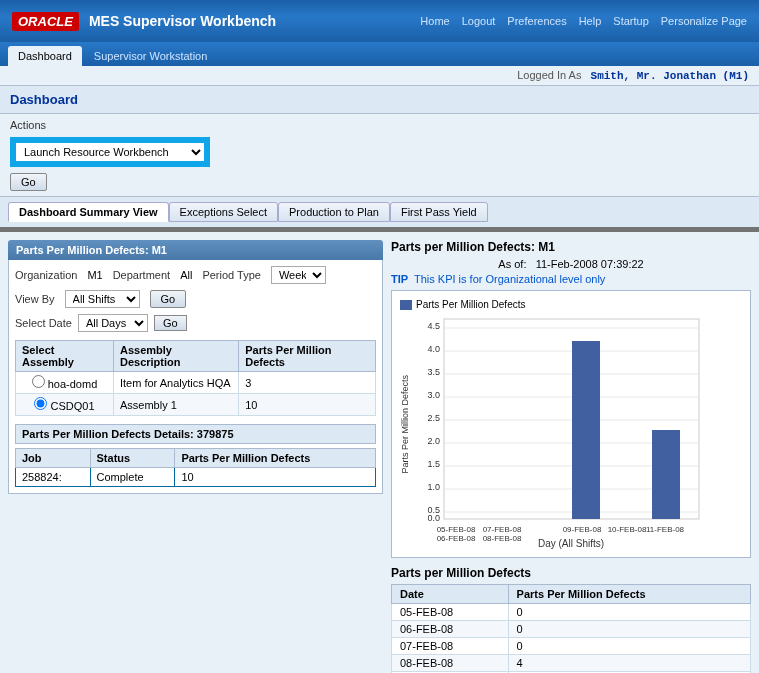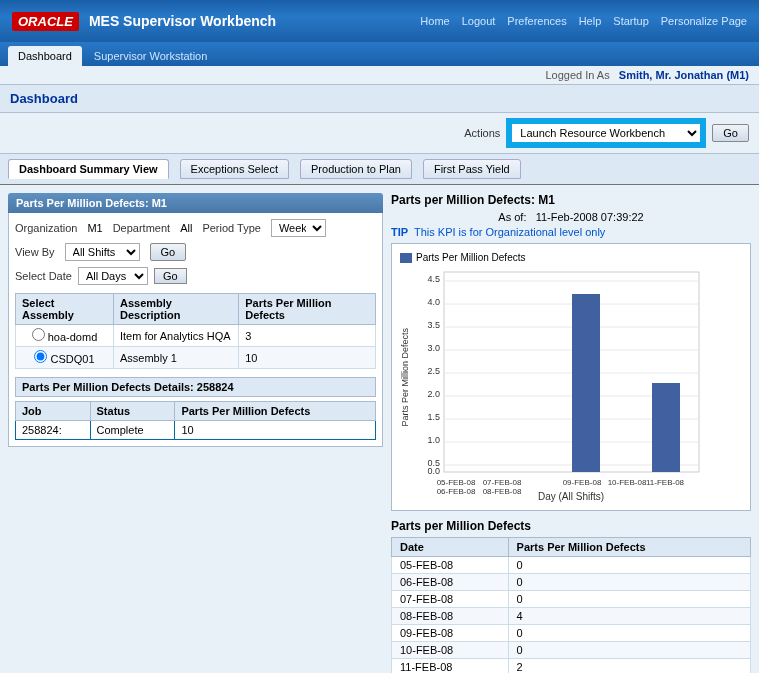--- a/index.html
+++ b/index.html
@@ -60,41 +60,42 @@
 
     
     .logged-in-bar {
       background: #e8f0f8;
       text-align: right;
       padding: 3px 10px;
       font-size: 11px;
       border-bottom: 1px solid #b0c0d0;
     }
     .logged-in-bar .label { color: #555; }
-    .logged-in-bar .user { color: #003399; font-weight: bold; }
+    .logged-in-bar .user { color: #003399; font-weight: bold; font-family: Liberation Mono, monospace; }
 
     
     .page-title-bar {
       background: #dce8f4;
       padding: 6px 10px;
       font-size: 13px;
       font-weight: bold;
       color: #003399;
       border-bottom: 1px solid #b0c0d0;
     }
 
     
     .actions-bar {
       background: #e8f0f8;
       padding: 5px 10px;
       display: flex;
-      align-items: center;
+      align-items: flex-start;
       justify-content: flex-end;
       gap: 6px;
       border-bottom: 1px solid #b0c0d0;
+      flex-direction: column;
     }
     .actions-label { color: #333; }
     .actions-select {
       font-size: 11px;
       padding: 2px 4px;
       border: 6px solid #0ea5e9;
       background: white;
       width: 200px;
     }
     .go-btn {
@@ -104,22 +105,22 @@
       font-size: 11px;
       cursor: pointer;
       border-radius: 2px;
     }
 
     
     .sub-tabs {
       background: #dce8f4;
       padding: 5px 8px;
       display: flex;
-      gap: 11px;
-      border-bottom: 1px solid #737373;
+      gap: 0;
+      border-bottom: 5px solid #737373;
     }
     .sub-tab {
       padding: 3px 10px;
       font-size: 11px;
       background: linear-gradient(180deg, #f0f4fc, #d8e4f0);
       border: 1px solid #aac;
       border-radius: 3px 3px 0 0;
       cursor: pointer;
       color: #000;
     }
@@ -421,21 +422,21 @@
               <span>CSDQ01</span>
             </td>
             <td>Assembly 1</td>
             <td>10</td>
           </tr>
         </tbody>
       </table>
 
       <div class="details-title">
         <span>Parts Per Million Defects Details:</span>
-        <span>258824</span>
+        <span>379875</span>
       </div>
       <table class="details-table">
         <thead>
           <tr>
             <th>Job</th>
             <th>Status</th>
             <th>Parts Per Million Defects</th>
           </tr>
         </thead>
         <tbody>

